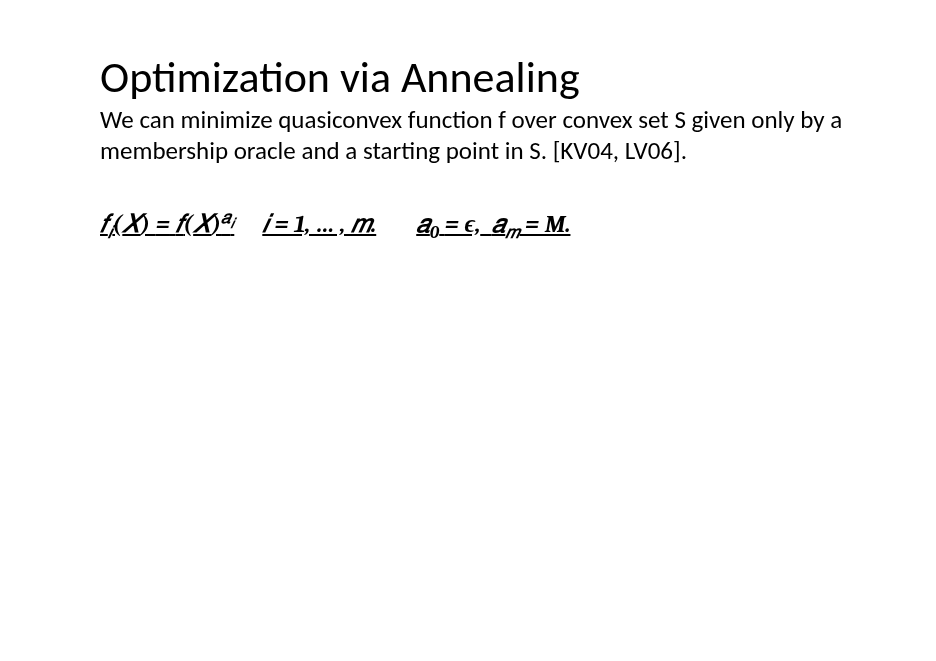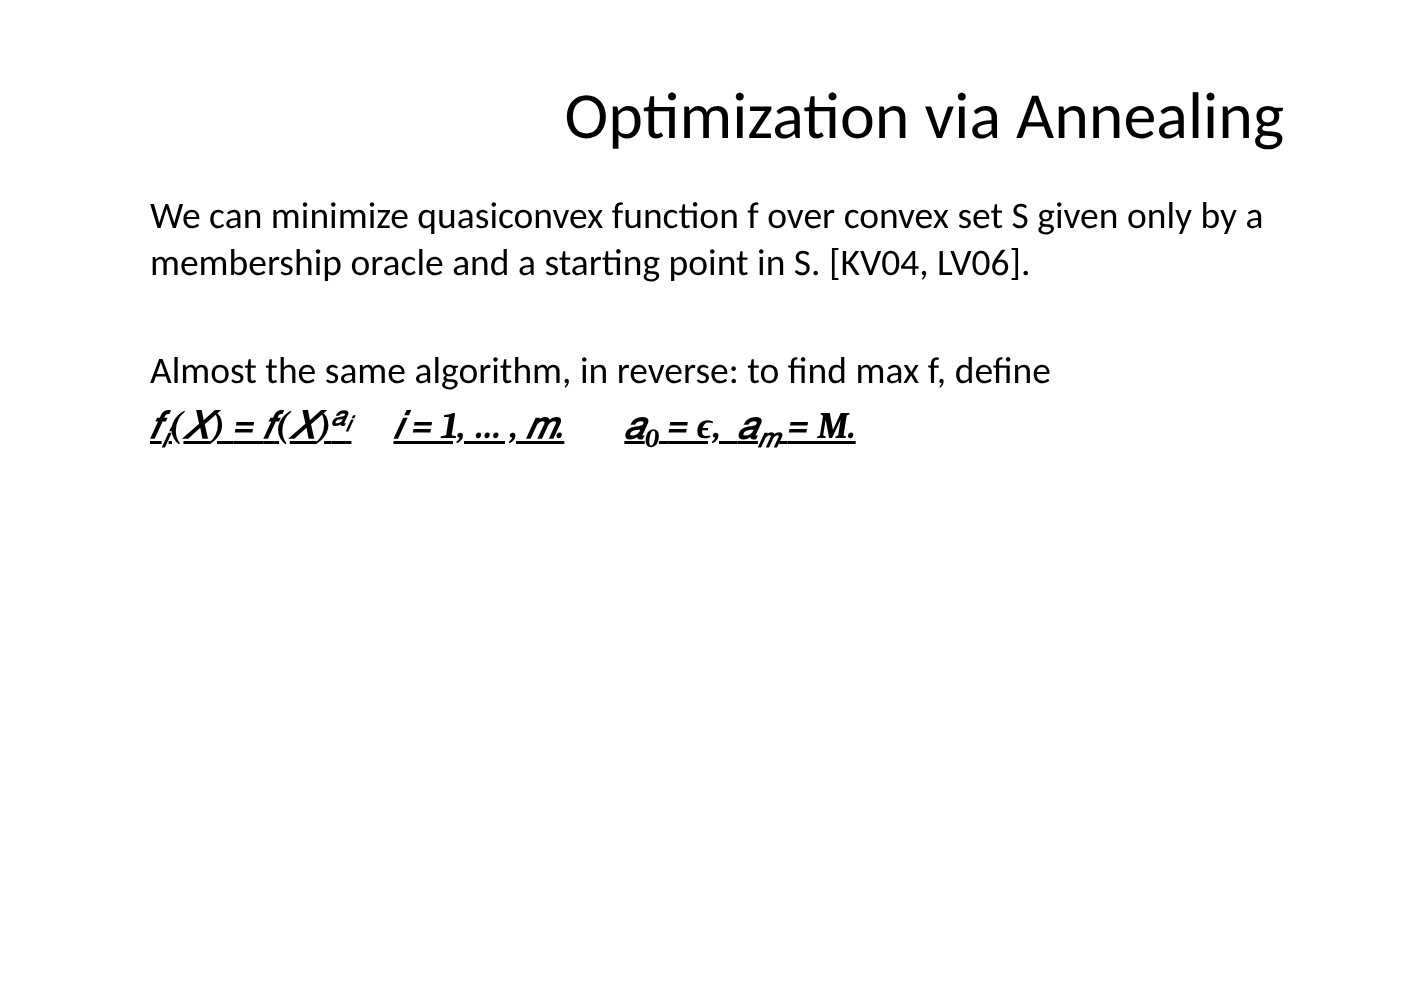--- a/index.html
+++ b/index.html
@@ -13,29 +13,28 @@
     overflow: hidden;
   }
   .slide {
     box-sizing: border-box;
     width: 936px;
     height: 661px;
     padding: 40px 80px 40px 100px;
   }
   .title {
     font-size: 44px;
-    text-align: right;
+    text-align: left;
     margin-top: 10px;
     font-weight: 400;
   }
   .body-text {
     font-size: 25px;
     line-height: 1.25;
     margin-bottom: 40px;
-    margin-top: 24px;
   }
   .math-line {
     font-family: "Cambria Math", Cambria, "Times New Roman", serif;
     font-size: 25px;
     font-style: italic;
     font-weight: bold;
     margin: 6px 0 10px 0;
     text-decoration: underline;
   }
   .math-line sub {
@@ -54,21 +53,20 @@
 </style>
 </head>
 <body>
 
 <div class="slide">
 
   <div class="title">Optimization via Annealing</div>
 
   <div class="body-text">We can minimize quasiconvex function f over convex set S given only by a membership oracle and a starting point in S. [KV04, LV06].</div>
 
-  <div class="body-text" style="margin-bottom:4px;">Almost the same algorithm, in reverse: to find max f, define</div>
 
   <div class="math-line">
     <span>𝑓</span><sub>𝑖</sub>(<span>𝑋</span>)
     <span>=</span>
     <span>𝑓</span>(<span>𝑋</span>)<sup><span>𝑎</span><sub style="font-size:0.8em;">𝑖</sub></sup><span class="gap"></span><span>𝑖 = 1, … , 𝑚.</span><span class="gap-wide"></span><span>𝑎</span><sub>0</sub>
     <span>= ϵ,</span>
     &nbsp;<span>𝑎</span><sub>𝑚</sub>
     <span class="nobold" style="font-weight:bold; font-family:'Cambria Math',Cambria,serif; font-style:italic;">= M.</span>
   </div>
 

